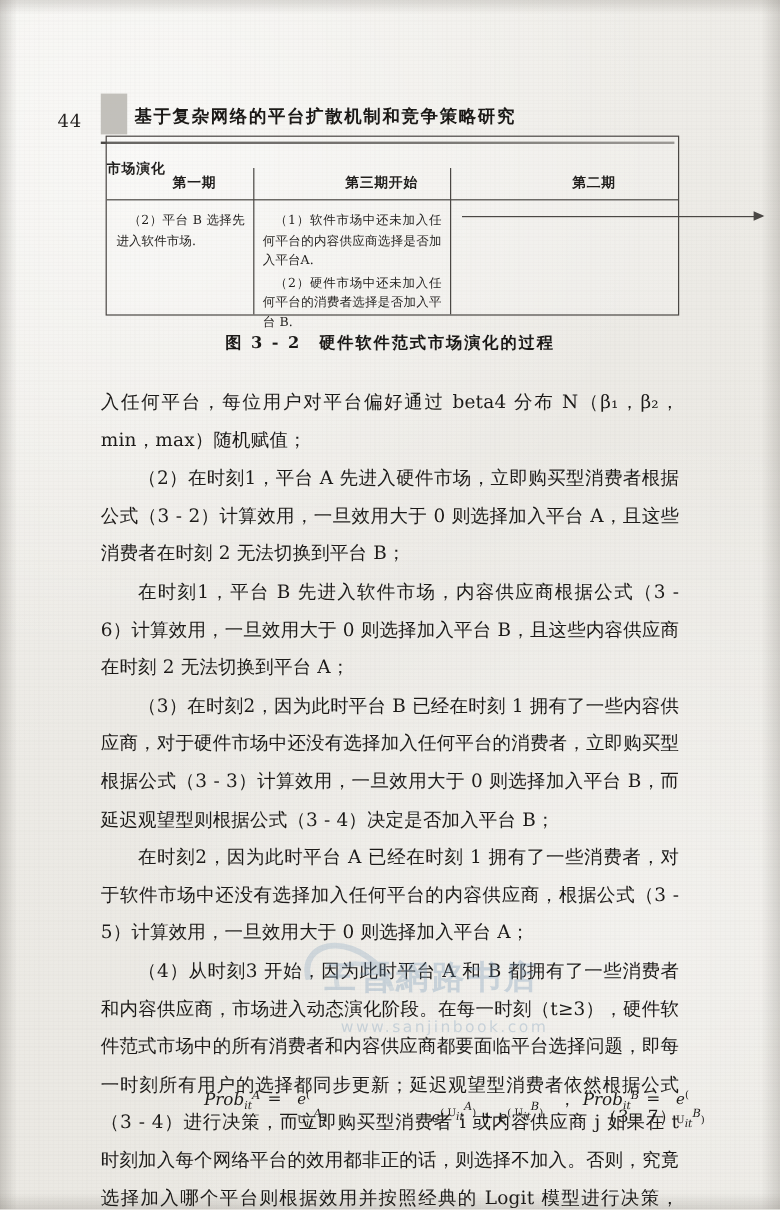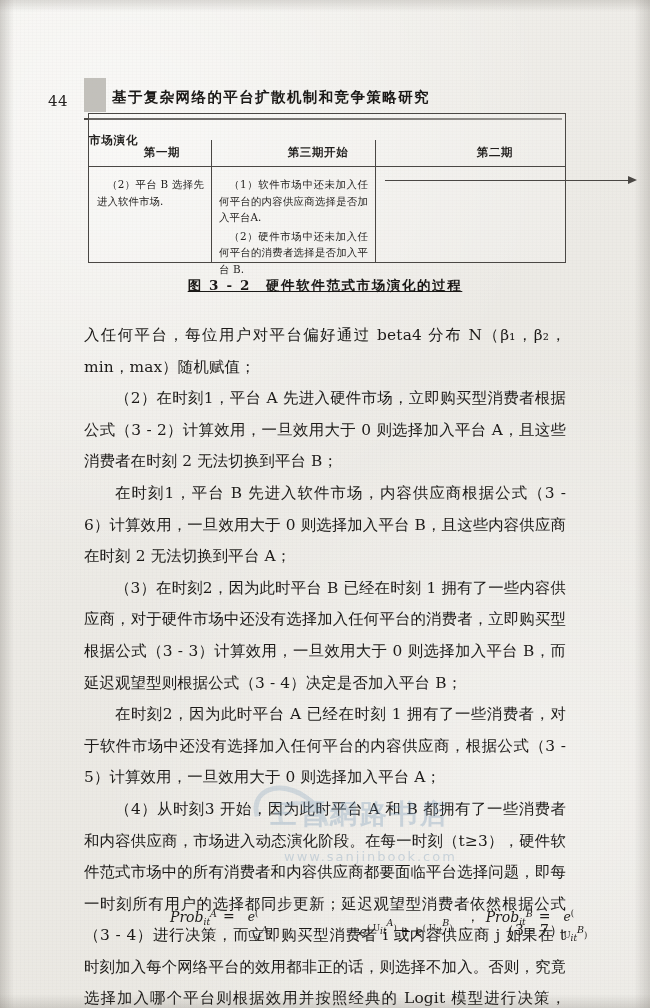--- a/index.html
+++ b/index.html
@@ -98,21 +98,21 @@
   .arrow .shaft{position:absolute;left:0;top:4px;width:244px;height:1.3px;background:#4a4744;}
   .arrow .head{
     position:absolute;right:0;top:0;width:0;height:0;
     border-top:4.5px solid transparent;border-bottom:4.5px solid transparent;
     border-left:9px solid #4a4744;
   }
 
   
   .caption{
     position:absolute;left:0;top:277px;width:650px;text-align:center;
-    font-size:13.5px;font-weight:bold;letter-spacing:1.6px;color:#1b1917;text-decoration:underline;
+    font-size:13.5px;font-weight:bold;letter-spacing:1.6px;color:#1b1917;
   }
 
   
   .body{
     position:absolute;left:84px;top:320px;width:482px;
   }
   .body p{
     margin:0;
     font-size:15.4px;
     line-height:31.6px;

